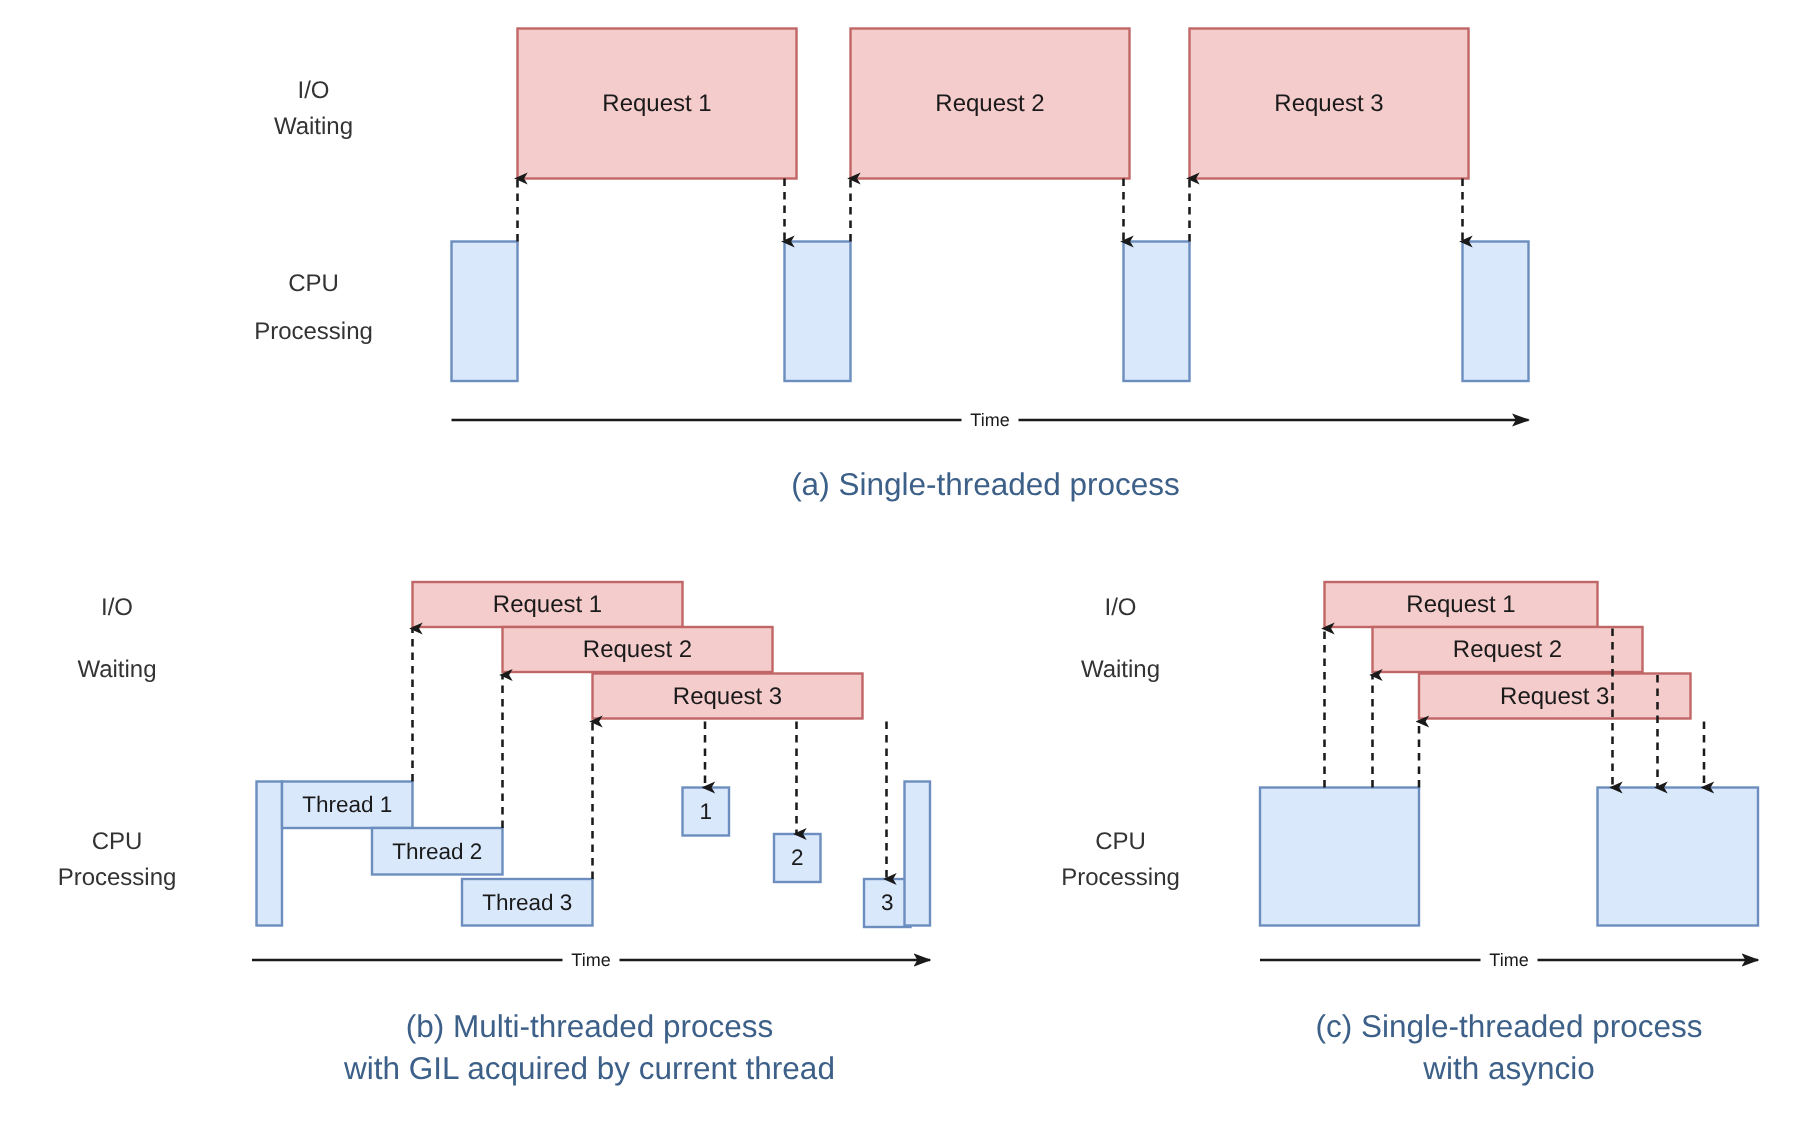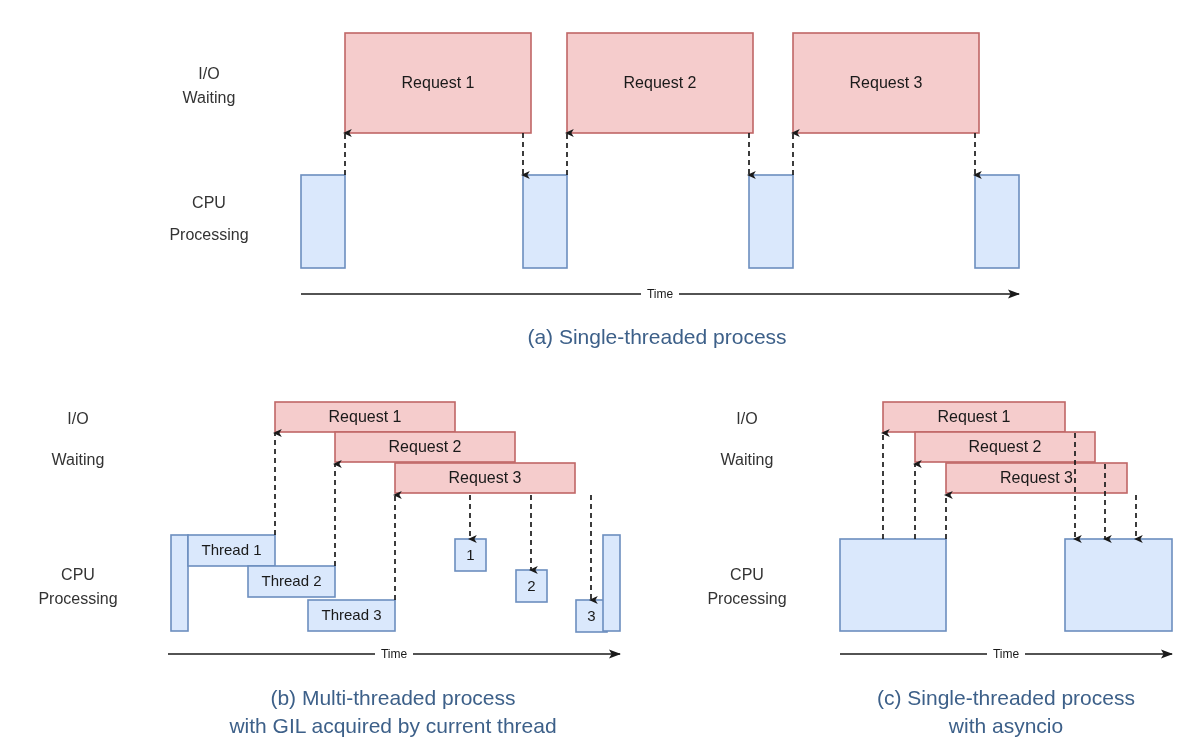--- a/index.html
+++ b/index.html
@@ -9,21 +9,21 @@
   }
   body {
     width: 1198px;
     height: 752px;
     position: relative;
     font-family: "Liberation Sans", sans-serif;
     overflow: hidden;
   }
   #diagram-root {
     position: absolute;
-    left: 0; top: 14px;
+    left: 0; top: 0;
     width: 1198px;
     height: 552px;
   }
   svg.diagram {
     display: block;
     width: 1198px;
     height: 752px;
   }
   .axis-label {
     font-family: "Liberation Sans", sans-serif;

